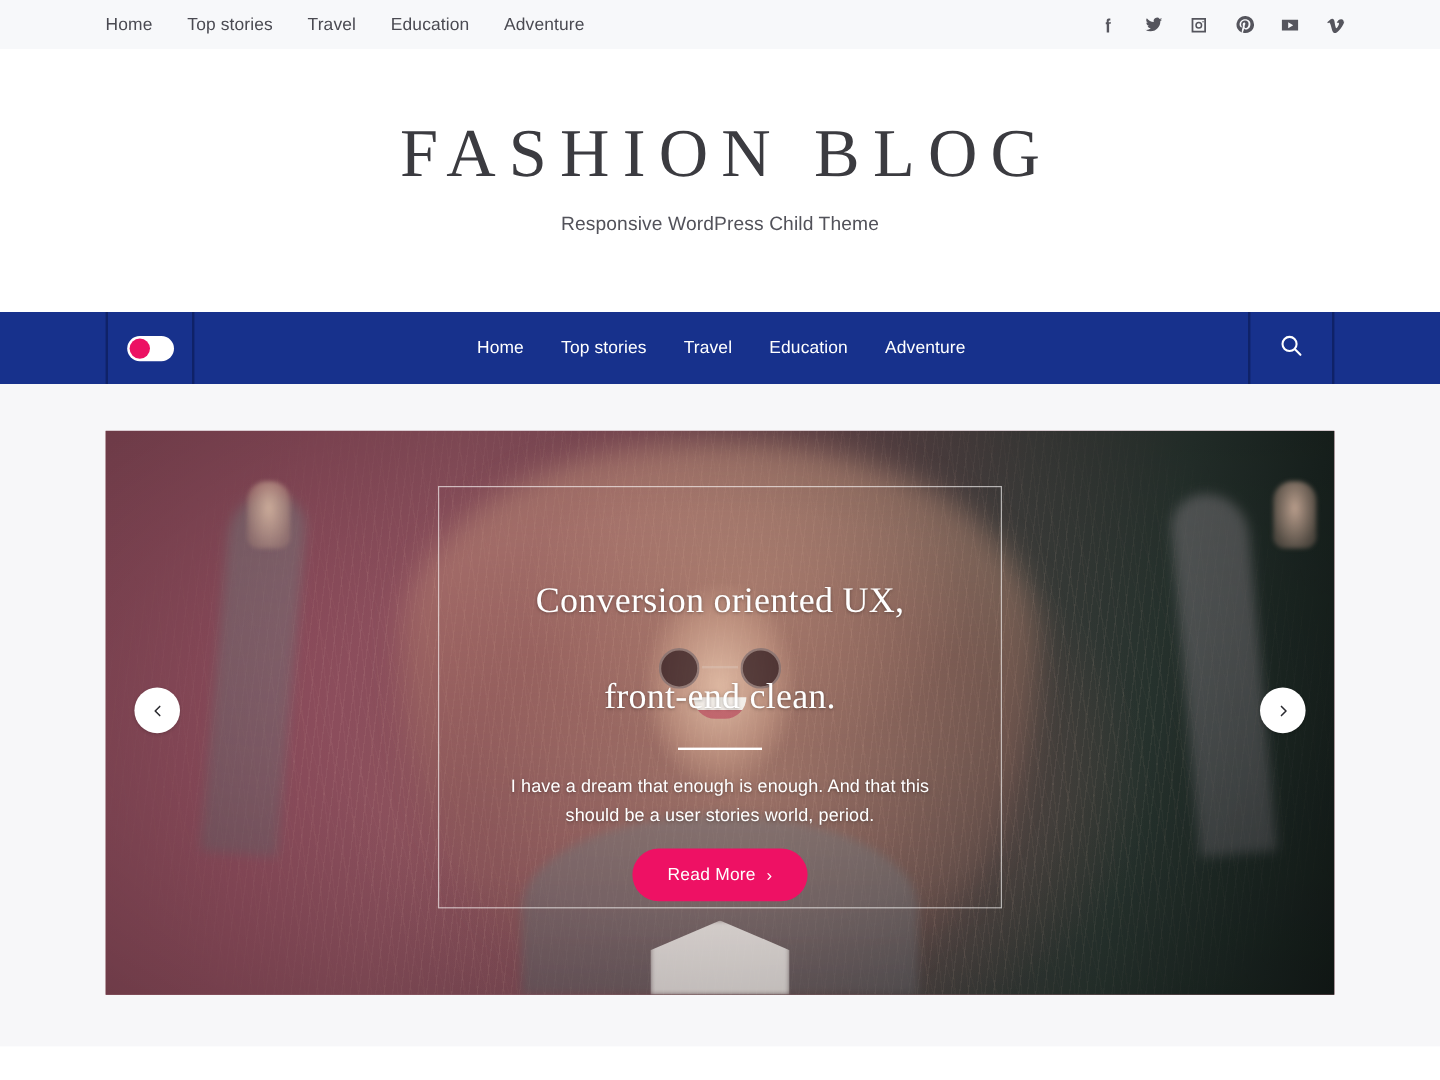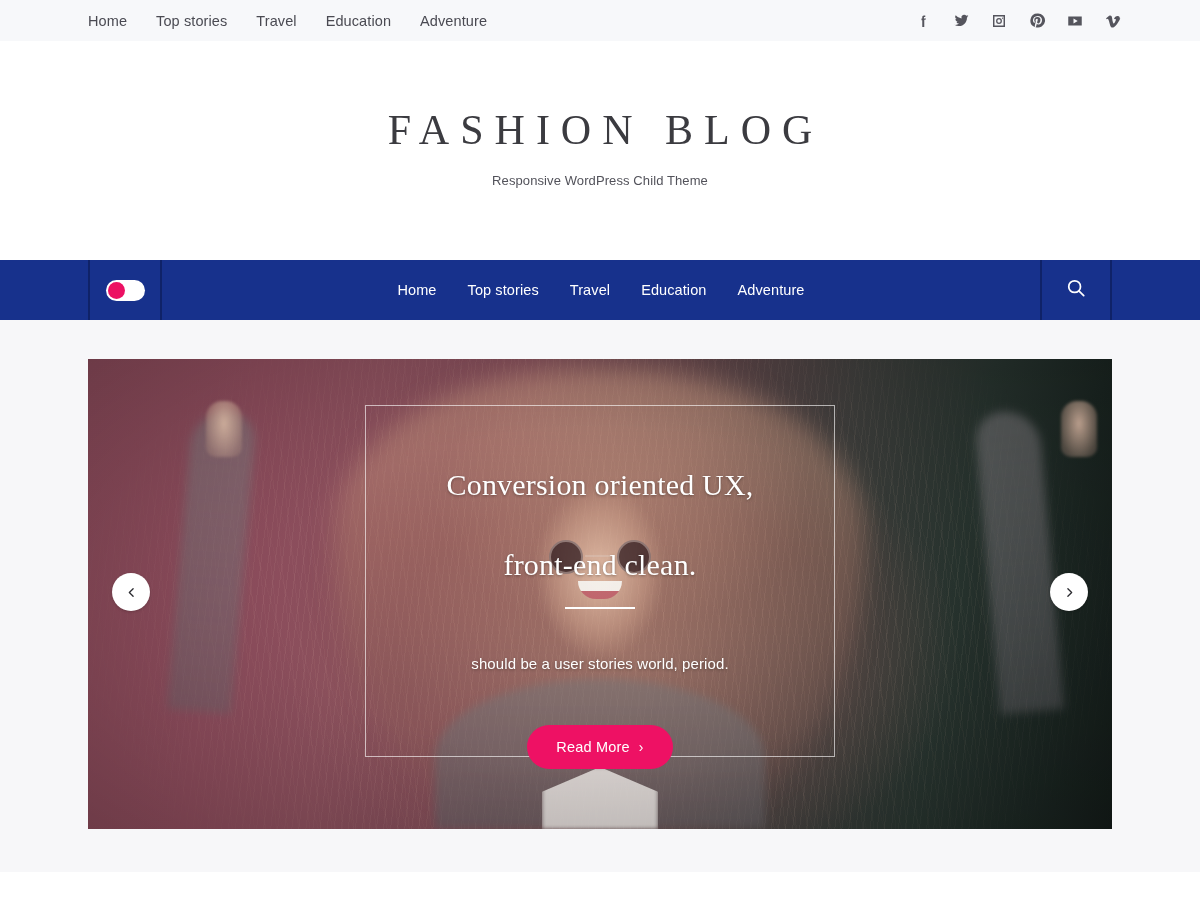--- a/index.html
+++ b/index.html
@@ -40,30 +40,30 @@
     background: #ffffff;
     height: 219px;
     display: flex;
     flex-direction: column;
     align-items: center;
     justify-content: center;
     padding-bottom: 4px;
   }
   .brand-title {
     font-family: "Liberation Serif", serif;
-    font-size: 42px;
+    font-size: 57px;
     font-weight: 400;
     letter-spacing: 11px;
     color: #3b3b40;
     text-indent: 11px;
     line-height: 1;
   }
   .brand-tagline {
     margin-top: 22px;
-    font-size: 13px;
+    font-size: 16px;
     color: #52525a;
     letter-spacing: .1px;
   }
 
   
   .navbar {
     height: 60px;
     background: #17318c;
     display: flex;
     align-items: stretch;
@@ -245,21 +245,21 @@
     left: 50%;
     top: 46px;
     transform: translateX(-50%);
     width: 470px;
     height: 352px;
     border: 1px solid rgba(255,255,255,.62);
   }
   .hero-caption {
     position: absolute;
     left: 50%;
-    top: 0;
+    top: 16px;
     transform: translateX(-50%);
     width: 560px;
     text-align: center;
     color: #fff;
     padding-top: 106px;
   }
   .hero-title {
     font-family: "Liberation Serif", serif;
     font-weight: 400;
     font-size: 30px;
@@ -275,21 +275,21 @@
   .hero-sub {
     font-size: 15px;
     line-height: 1.65;
     letter-spacing: .1px;
     text-shadow: 0 1px 3px rgba(0,0,0,.35);
   }
   .read-more {
     display: inline-flex;
     align-items: center;
     gap: 9px;
-    margin-top: 48px;
+    margin-top: 14px;
     padding: 14px 29px;
     border: none;
     border-radius: 24px;
     background: #ee1164;
     color: #ffffff;
     font-family: "Liberation Sans", sans-serif;
     font-size: 14.5px;
     letter-spacing: .2px;
     cursor: pointer;
   }
@@ -423,21 +423,21 @@
     <div class="hero-frame"></div>
 
     <div class="hero-caption">
       <h2 class="hero-title">
         <span>Conversion oriented UX,</span><br>
         <br>
         <span>front-end clean.</span>
       </h2>
       <div class="hero-rule"></div>
       <p class="hero-sub">
-        <br>
+        <span>I have a dream that enough is enough. And that this</span><br>
         <span>should be a user stories world, period.</span>
       </p>
       <button class="read-more">
         <span>Read More</span>
         <span class="chev">›</span>
       </button>
     </div>
   </div>
 
   <button class="slider-arrow prev">

